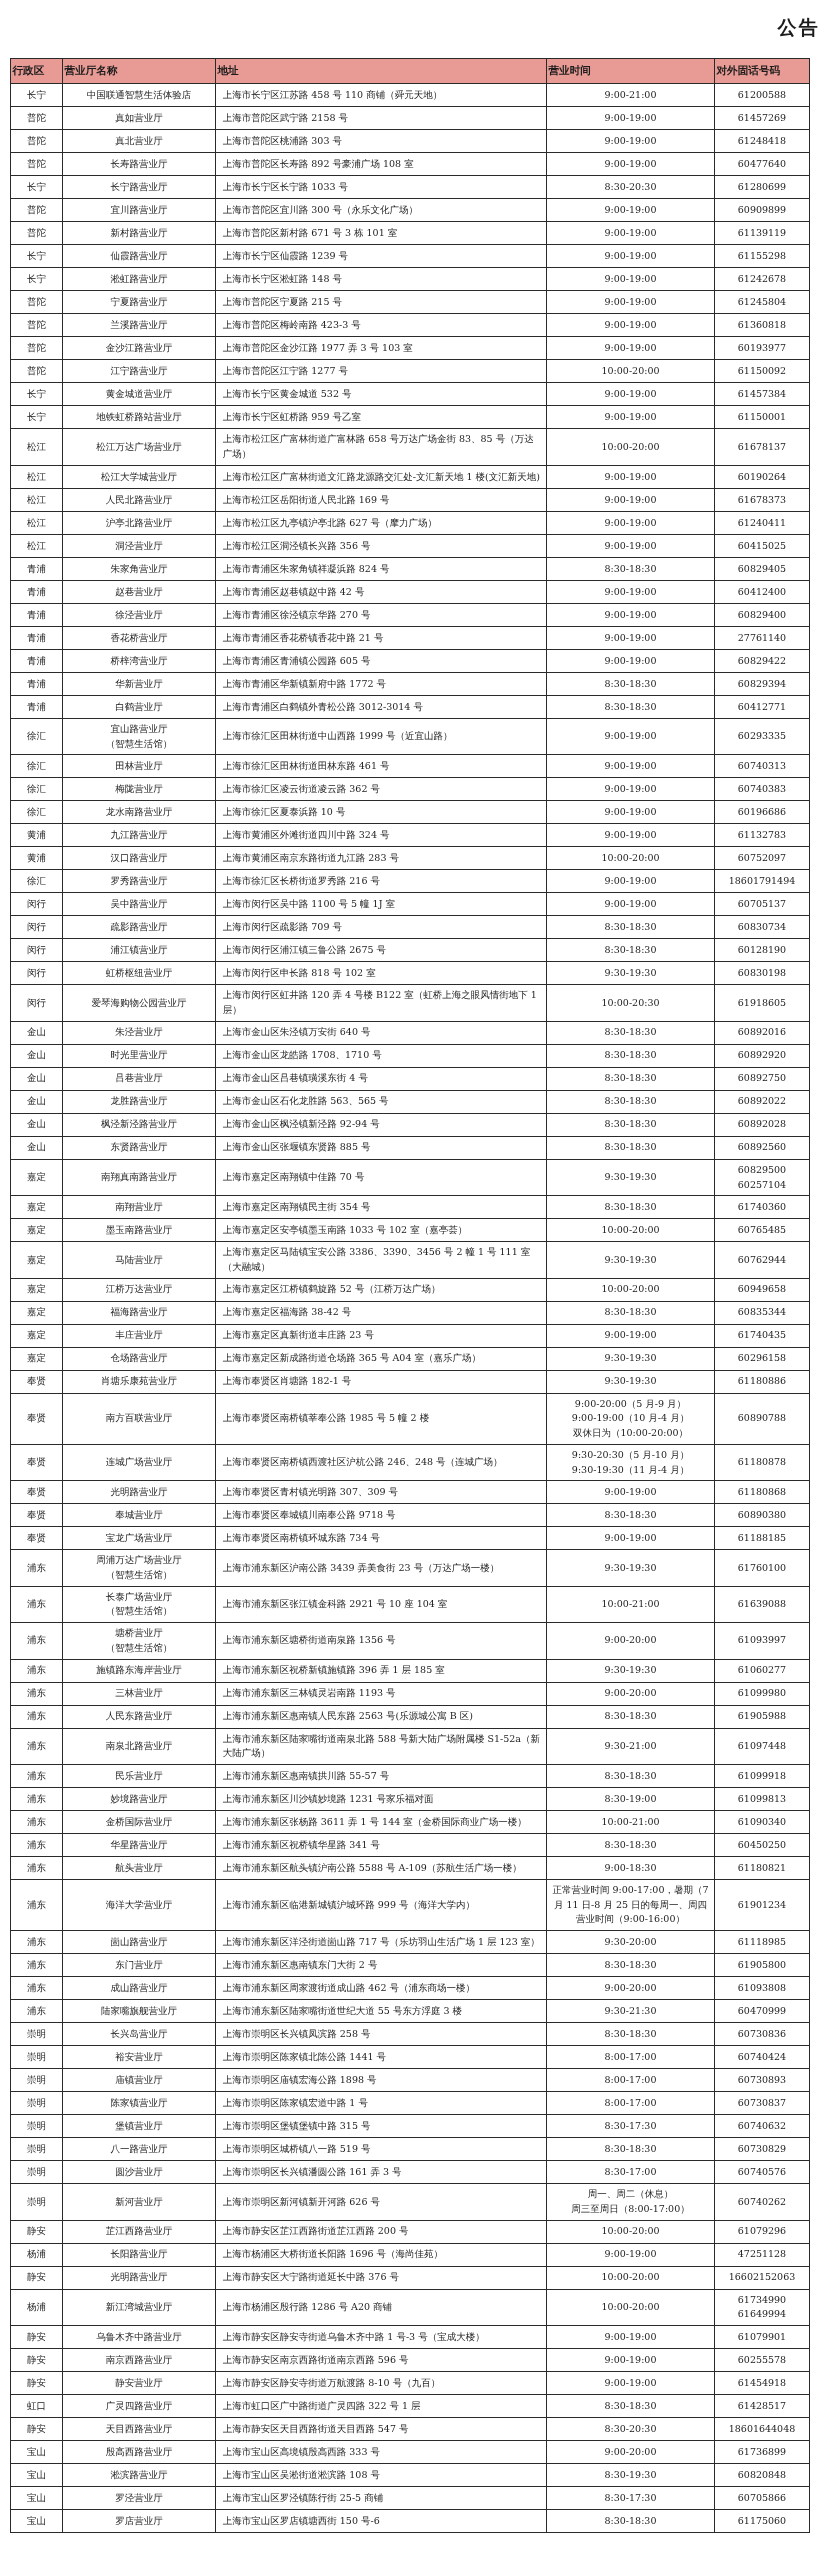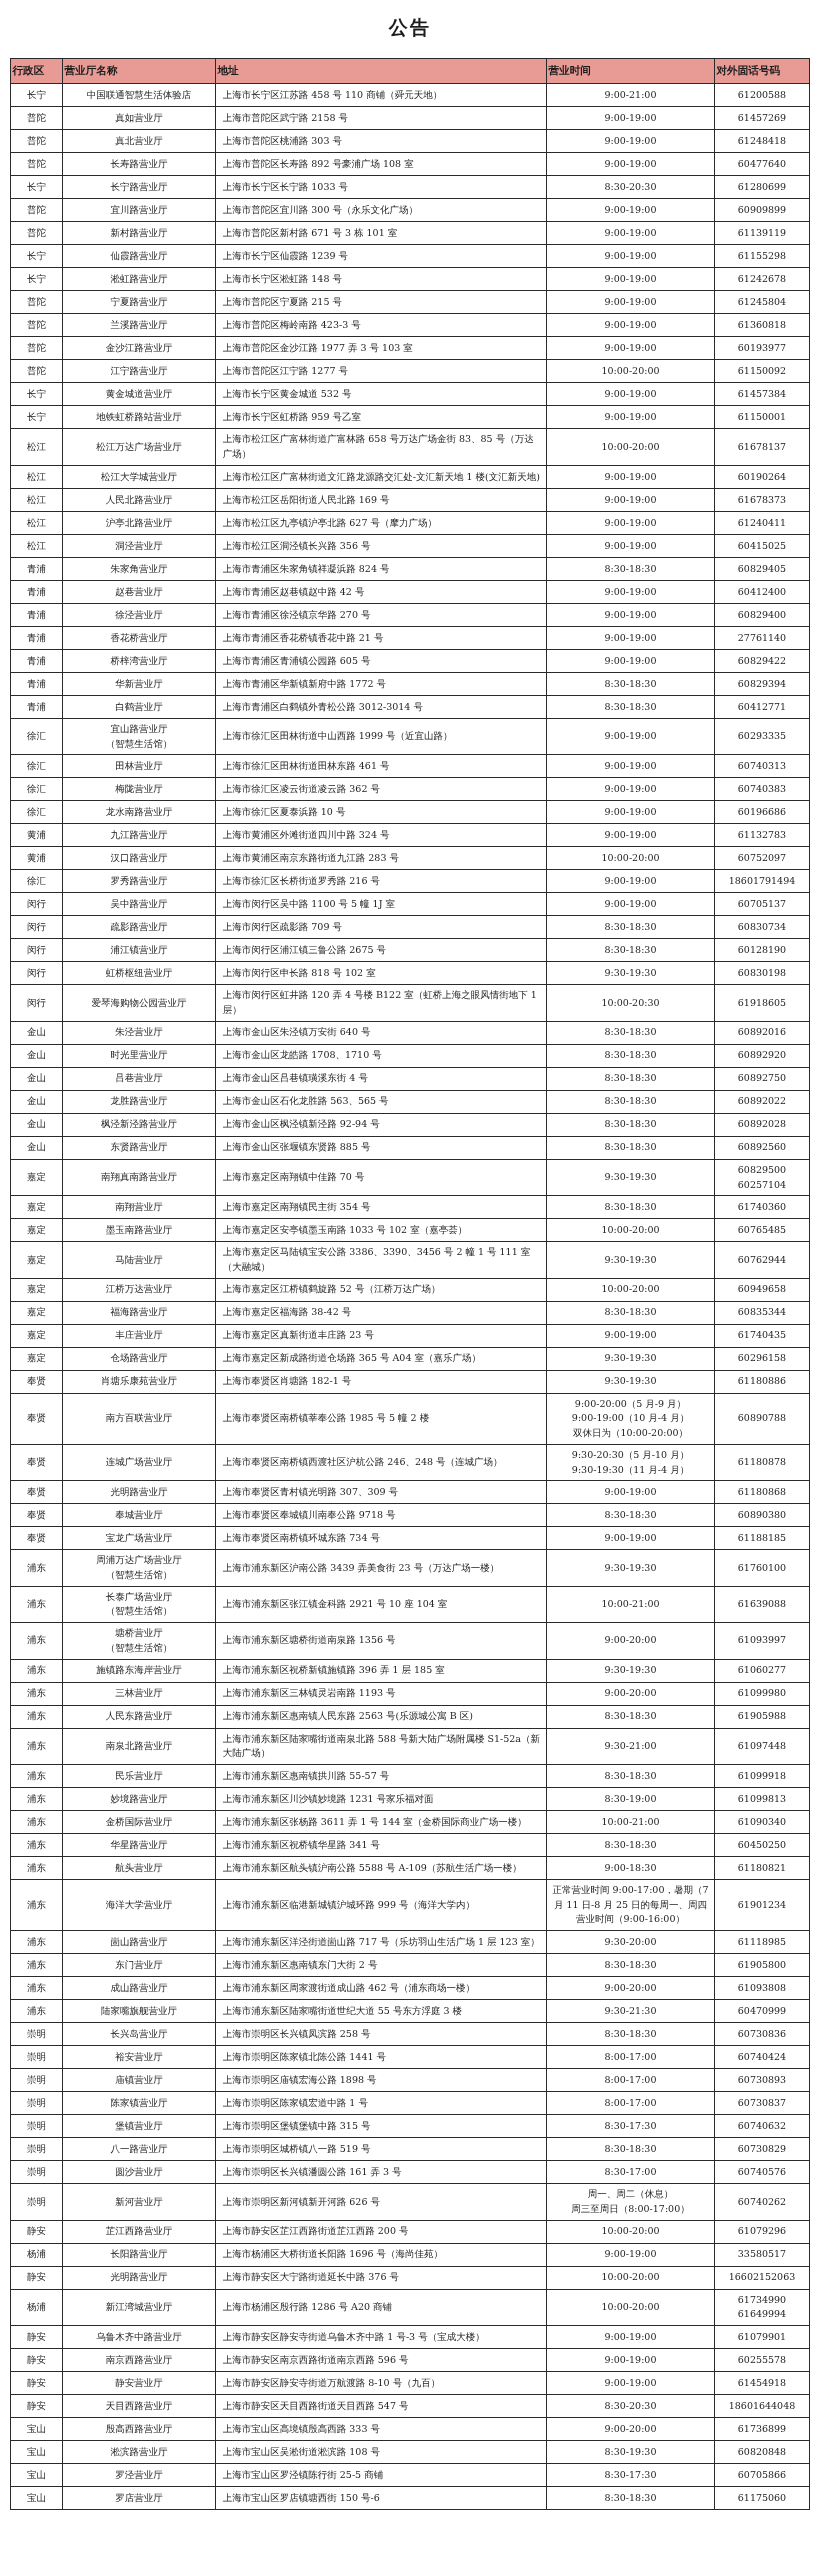--- a/index.html
+++ b/index.html
@@ -4,21 +4,21 @@
 <style>
   html,body{margin:0;padding:0;background:#ffffff;}
   body{
     width:820px;
     font-family:"DejaVu Serif","Liberation Serif",serif;
     color:#1c1c1c;
     -webkit-font-smoothing:antialiased;
   }
   .page{padding:7.6px 0 20px 0;}
   .title{
-    text-align:center;
+    text-align:right;
     font-size:19px;
     font-weight:bold;
     letter-spacing:2.3px;
     margin:7.6px 0 16.7px 0;
   }
   .intro{
     font-size:13.3px;
     font-weight:bold;
     line-height:2.15;
     margin:0 7.6px 10.6px 6px;
@@ -687,21 +687,21 @@
           <td>芷江西路营业厅</td>
           <td class="addr">上海市静安区芷江西路街道芷江西路 200 号</td>
           <td>10:00-20:00</td>
           <td>61079296</td>
         </tr>
         <tr>
           <td>杨浦</td>
           <td>长阳路营业厅</td>
           <td class="addr">上海市杨浦区大桥街道长阳路 1696 号（海尚佳苑）</td>
           <td>9:00-19:00</td>
-          <td>33580517</td>
+          <td>47251128</td>
         </tr>
         <tr>
           <td>静安</td>
           <td>光明路营业厅</td>
           <td class="addr">上海市静安区大宁路街道延长中路 376 号</td>
           <td>10:00-20:00</td>
           <td>16602152063</td>
         </tr>
         <tr>
           <td>杨浦</td>
@@ -726,20 +726,27 @@
           <td>60255578</td>
         </tr>
         <tr>
           <td>静安</td>
           <td>静安营业厅</td>
           <td class="addr">上海市静安区静安寺街道万航渡路 8-10 号（九百）</td>
           <td>9:00-19:00</td>
           <td>61454918</td>
         </tr>
         <tr>
+          <td>虹口</td>
+          <td>广灵四路营业厅</td>
+          <td class="addr">上海市虹口区广中路街道广灵四路 322 号 1 层</td>
+          <td>8:30-18:30</td>
+          <td>61428517</td>
+        </tr>
+        <tr>
           <td>静安</td>
           <td>天目西路营业厅</td>
           <td class="addr">上海市静安区天目西路街道天目西路 547 号</td>
           <td>8:30-20:30</td>
           <td>18601644048</td>
         </tr>
         <tr>
           <td>宝山</td>
           <td>殷高西路营业厅</td>
           <td class="addr">上海市宝山区高境镇殷高西路 333 号</td>

